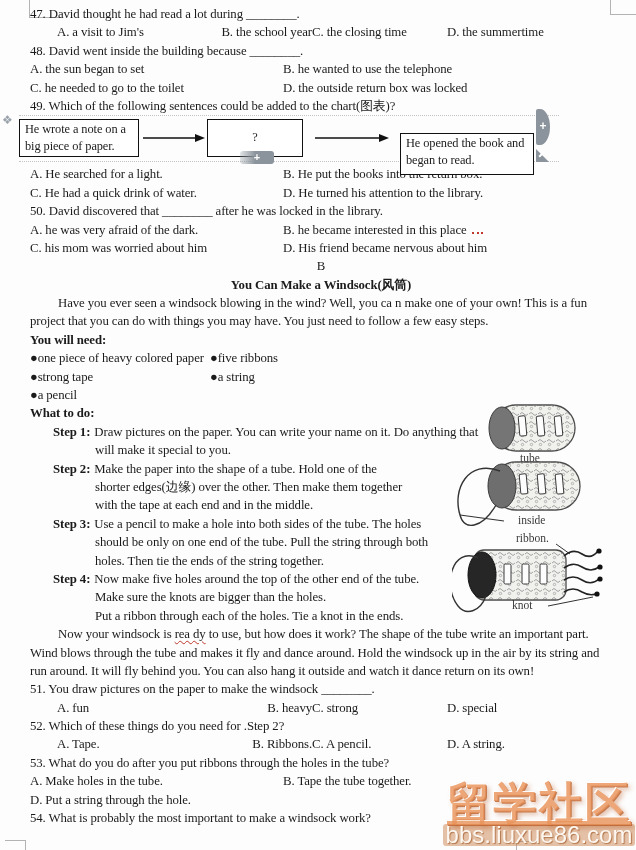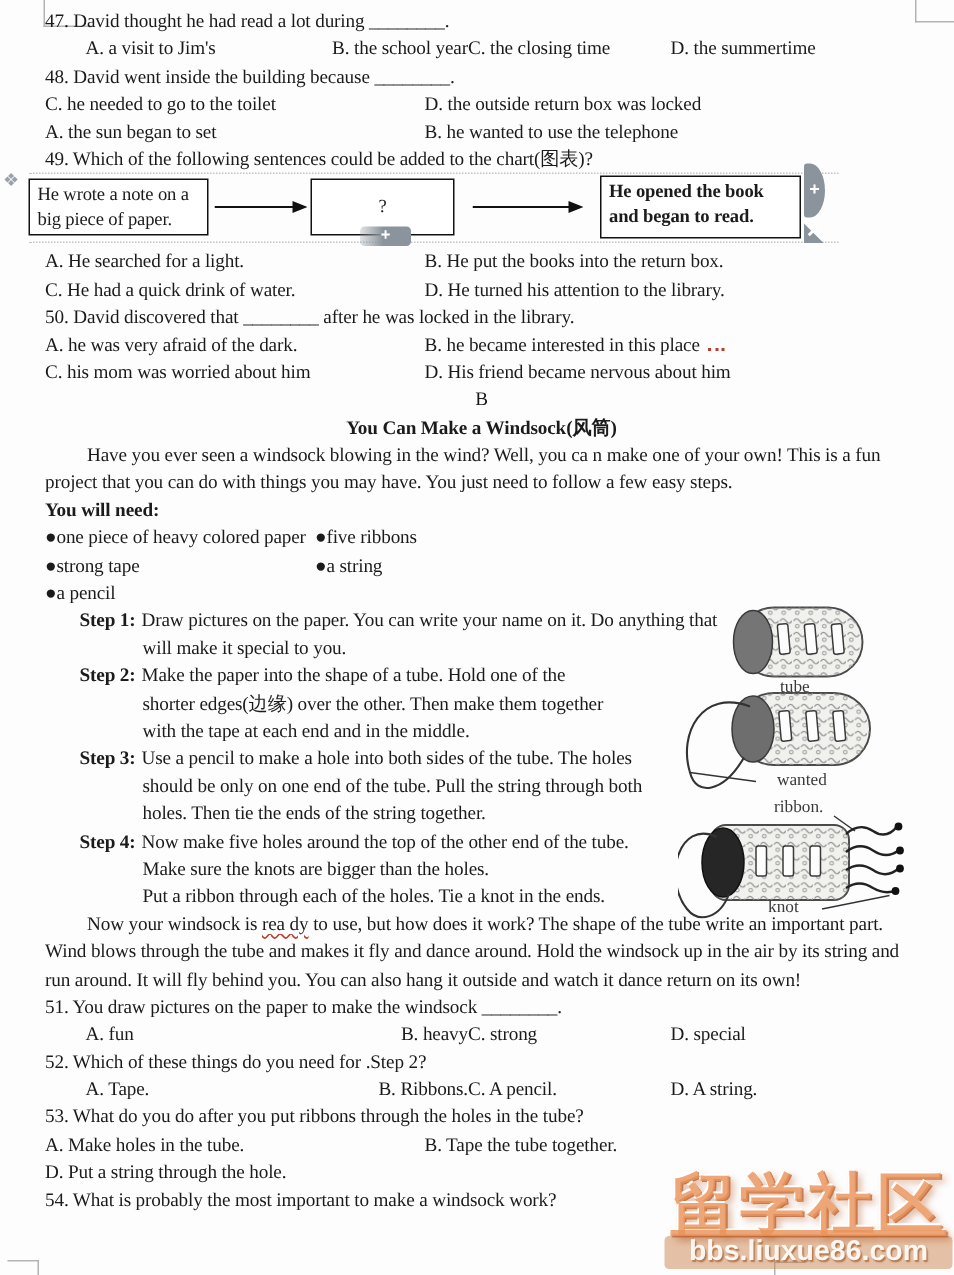--- a/index.html
+++ b/index.html
@@ -23,21 +23,21 @@
 
   
   .chart-block{position:relative;height:50px;margin-left:-11px;width:592px;}
   .dl{position:absolute;left:0;width:540px;border-top:1px dotted #c4c4c4;height:0;}
   .dl-top{top:0;}
   .dl-bot{top:46px;}
   .cbx{position:absolute;border:1px solid #111;background:#fff;padding:1px 5px;
        font-size:12.4px;line-height:17px;white-space:normal;letter-spacing:-0.1px;}
   .cbx1{left:0;top:4px;width:108px;height:34px;}
   .cbx2{left:188px;top:4px;width:84px;height:34px;text-align:center;line-height:32px;}
-  .cbx3{left:381px;top:2px;width:122px;height:38px;font-weight:bold;}
+  .cbx3{left:381px;top:18px;width:122px;height:38px;}
   .arr{position:absolute;top:18px;}
   .arr1{left:124px;}
   .arr2{left:296px;}
   .plusbtn{position:absolute;left:221px;top:36px;width:34px;height:13px;border-radius:3px;
            background:linear-gradient(90deg,rgba(139,148,156,0.25),#8b949c 45%);
            color:#fff;font:bold 11px/12px "Liberation Sans",sans-serif;text-align:center;cursor:pointer;}
   .pill{position:absolute;left:517px;top:-6px;width:14px;height:36px;background:#8b949c;
         border-radius:2px 10px 10px 2px / 2px 18px 18px 2px;color:#fff;
         font:bold 12px/34px "Liberation Sans",sans-serif;text-align:center;cursor:pointer;}
   .resize-tri{position:absolute;left:517px;top:34px;width:0;height:0;
@@ -56,21 +56,21 @@
   
   .figures{position:absolute;left:450px;top:402px;width:186px;height:232px;}
   .fig{position:absolute;}
   .fig-label{position:absolute;font-size:11.5px;color:#3a3a3a;font-family:"Liberation Serif",serif;}
 
   
   .wm{position:absolute;right:1px;bottom:4px;width:192px;text-align:center;pointer-events:none;}
   .wm-title{font-family:"Liberation Sans",sans-serif;font-weight:bold;font-size:44px;line-height:42px;
             letter-spacing:2px;color:rgba(233,148,90,0.82);
             text-shadow:-1px -1px 0 rgba(255,255,255,0.95),1px 1px 0 rgba(186,94,42,0.75),3px 3px 5px rgba(186,94,42,0.45);text-decoration:underline;}
-  .wm-url{margin-top:0px;font-family:"Liberation Sans",sans-serif;font-weight:bold;font-size:19px;line-height:22px;
+  .wm-url{margin-top:0px;font-family:"Liberation Sans",sans-serif;font-weight:normal;font-size:24px;line-height:22px;
           color:rgba(255,252,248,0.95);background:rgba(203,133,80,0.5);border-radius:3px;
           text-shadow:1px 1px 1px rgba(160,85,35,0.7);}
 </style>
 </head>
 <body>
 
 <div class="page">
 
   <div class="cm cm-tl"></div>
   <div class="cm cm-tr"></div>
@@ -84,26 +84,26 @@
     <div class="ln">47. David thought he had read a lot during ________.</div>
     <div class="ln row">
       <span class="c4-1">A. a visit to Jim's</span>
       <span class="c4-2">B. the school year</span>
       <span class="c4-3">C. the closing time</span>
       <span>D. the summertime</span>
     </div>
 
     <div class="ln">48. David went inside the building because ________.</div>
     <div class="ln row">
+      <span class="c2">A. the sun began to set</span>
+      <span>B. he wanted to use the telephone</span>
+    </div>
+    <div class="ln row">
       <span class="c2">C. he needed to go to the toilet</span>
       <span>D. the outside return box was locked</span>
-    </div>
-    <div class="ln row">
-      <span class="c2">A. the sun began to set</span>
-      <span>B. he wanted to use the telephone</span>
     </div>
 
     <div class="ln">49. Which of the following sentences could be added to the chart(图表)?</div>
 
     <div class="chart-block">
       <div class="dl dl-top"></div>
       <div class="dl dl-bot"></div>
       <div class="cbx cbx1">He wrote a note on a big piece of paper.</div>
       <svg class="arr arr1" width="62" height="10">
         <line x1="0" y1="5" x2="53" y2="5" stroke="#111" stroke-width="1.4"></line>
@@ -149,20 +149,21 @@
     <div class="ln row">
       <span class="cb">●one piece of heavy colored paper</span>
       <span>●five ribbons</span>
     </div>
     <div class="ln row">
       <span class="cb">●strong tape</span>
       <span>●a string</span>
     </div>
     <div class="ln">●a pencil</div>
 
+    <div class="ln bold">What to do:</div>
 
     <div class="ln step-line"><span class="step-label">Step 1:</span><span>Draw pictures on the paper. You can write your name on it. Do anything that</span></div>
     <div class="ln step-cont">will make it special to you.</div>
 
     <div class="ln step-line"><span class="step-label">Step 2:</span><span>Make the paper into the shape of a tube. Hold one of the</span></div>
     <div class="ln step-cont">shorter edges(边缘) over the other. Then make them together</div>
     <div class="ln step-cont">with the tape at each end and in the middle.</div>
 
     <div class="ln step-line"><span class="step-label">Step 3:</span><span>Use a pencil to make a hole into both sides of the tube. The holes</span></div>
     <div class="ln step-cont">should be only on one end of the tube. Pull the string through both</div>
@@ -231,21 +232,21 @@
       <rect x="40" y="3" width="88" height="48" rx="24" fill="url(#tex1)"></rect>
       <ellipse cx="50" cy="27" rx="14" ry="22" fill="#6e6e6e" stroke="#3a3a3a" stroke-width="1"></ellipse>
       <g fill="#fdfdfd" stroke="#3a3a3a" stroke-width="1">
         <rect x="68" y="15" width="7" height="20" rx="1.5" transform="rotate(-5 71 25)"></rect>
         <rect x="86" y="15" width="7" height="20" rx="1.5" transform="rotate(-5 89 25)"></rect>
         <rect x="104" y="15" width="7" height="20" rx="1.5" transform="rotate(-5 107 25)"></rect>
       </g>
       <path d="M48,12 C16,0 0,30 8,56 C12,72 30,70 44,46" fill="none" stroke="#333" stroke-width="1.4"></path>
       <path d="M8,56 L52,62" fill="none" stroke="#333" stroke-width="1.1"></path>
     </svg>
-    <div class="fig-label" style="left:68px;top:112px">wanted</div>
+    <div class="fig-label" style="left:68px;top:112px">inside</div>
 
     <div class="fig-label" style="left:66px;top:130px">ribbon.</div>
     <svg class="fig" style="left:2px;top:140px" width="170" height="88" viewBox="0 0 170 88">
       <rect x="22" y="8" width="92" height="50" rx="10" fill="#f1f1ee" stroke="#4a4a4a" stroke-width="1.3"></rect>
       <rect x="22" y="8" width="92" height="50" rx="10" fill="url(#tex1)"></rect>
       <ellipse cx="30" cy="33" rx="14" ry="23" fill="#262626" stroke="#111" stroke-width="1"></ellipse>
       <g fill="#fdfdfd" stroke="#3a3a3a" stroke-width="1">
         <rect x="52" y="22" width="7" height="20" rx="1.5"></rect>
         <rect x="70" y="22" width="7" height="20" rx="1.5"></rect>
         <rect x="88" y="22" width="7" height="20" rx="1.5"></rect>

